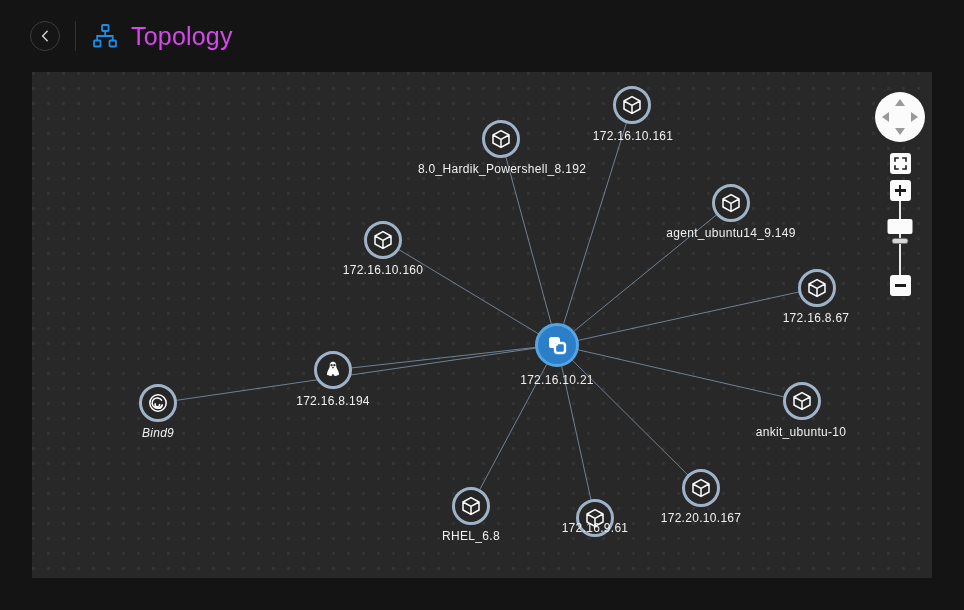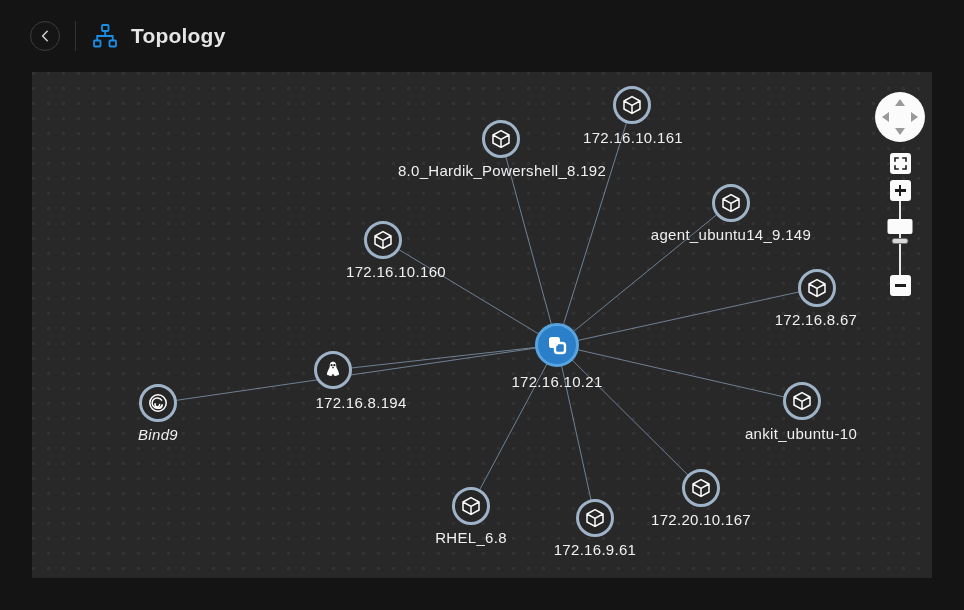--- a/index.html
+++ b/index.html
@@ -25,24 +25,24 @@
     cursor: pointer; flex: none;
   }
   #back-button svg { display: block; }
   .divider {
     width: 1px; height: 30px;
     background: #333; margin: 0 16px 0 15px;
     flex: none;
   }
   #topology-icon { flex: none; display: block; margin-right: 13px; }
   #page-title {
-    color: #e5e5e5;
-    font-size: 21px;
+    color: #d946ef;
+    font-size: 25px;
     letter-spacing: 0.2px;
-    font-weight: 700;
+    font-weight: 400;
     white-space: nowrap;
   }
 
   
   #canvas {
     position: absolute;
     left: 32px; top: 72px;
     width: 900px; height: 506px;
     background-color: #282828;
     background-image:
@@ -67,21 +67,21 @@
     transform: translate(-22px, -22px);
     background: #2b7fc9;
     border: 3px solid #57a4e0;
   }
   .node svg { display: block; }
 
   .node-label {
     position: absolute;
     transform: translate(-50%, 0);
     color: #f0f0f0;
-    font-size: 15px;
+    font-size: 12px;
     white-space: nowrap;
     letter-spacing: 0.3px;
     pointer-events: none;
   }
 
   
   #controls {
     position: absolute;
     left: 838px; top: 20px;
     width: 60px;
@@ -219,38 +219,38 @@
         <svg width="20" height="20" viewBox="0 0 20 20">
           <path d="M10 1.6 L18 6 V14 L10 18.4 L2 14 V6 Z M2 6 L10 10.4 L18 6 M10 10.4 V18.4" fill="none" stroke="#ffffff" stroke-width="1.5" stroke-linejoin="round"></path>
         </svg>
       </div>
       <div class="node-label" style="left: 699px; top: 154px;">agent_ubuntu14_9.149</div>
       <div class="node" style="left: 351px; top: 168px;">
         <svg width="20" height="20" viewBox="0 0 20 20">
           <path d="M10 1.6 L18 6 V14 L10 18.4 L2 14 V6 Z M2 6 L10 10.4 L18 6 M10 10.4 V18.4" fill="none" stroke="#ffffff" stroke-width="1.5" stroke-linejoin="round"></path>
         </svg>
       </div>
-      <div class="node-label" style="left: 351px; top: 191px; margin-left: 13px;">172.16.10.160</div>
+      <div class="node-label" style="left: 351px; top: 191px;">172.16.10.160</div>
       <div class="node" style="left: 785px; top: 216px;">
         <svg width="20" height="20" viewBox="0 0 20 20">
           <path d="M10 1.6 L18 6 V14 L10 18.4 L2 14 V6 Z M2 6 L10 10.4 L18 6 M10 10.4 V18.4" fill="none" stroke="#ffffff" stroke-width="1.5" stroke-linejoin="round"></path>
         </svg>
       </div>
       <div class="node-label" style="left: 784px; top: 239px;">172.16.8.67</div>
       <div class="node" style="left: 301px; top: 298px;">
         <svg width="20" height="20" viewBox="0 0 20 20">
           <path d="M10 1.8 C7.4 1.8 6.6 4 6.8 6.2 C6.9 7.6 5.4 9.4 4.6 11.4 C3.9 13.2 3.6 14.8 4.8 15.2 C5.7 15.5 6.3 14.6 6.8 14 L13.2 14 C13.7 14.6 14.3 15.5 15.2 15.2 C16.4 14.8 16.1 13.2 15.4 11.4 C14.6 9.4 13.1 7.6 13.2 6.2 C13.4 4 12.6 1.8 10 1.8 Z" fill="#ffffff"></path>
           <circle cx="8.6" cy="5.2" r="1.15" fill="#262626"></circle>
           <circle cx="11.4" cy="5.2" r="1.15" fill="#262626"></circle>
           <path d="M10 6.4 L8.9 7.7 L10 8.5 L11.1 7.7 Z" fill="#262626"></path>
           <ellipse cx="7.5" cy="14.8" rx="2.1" ry="1.1" fill="#ffffff"></ellipse>
           <ellipse cx="12.5" cy="14.8" rx="2.1" ry="1.1" fill="#ffffff"></ellipse>
         </svg>
       </div>
-      <div class="node-label" style="left: 301px; top: 322px; margin-left: 28px;">172.16.8.194</div>
+      <div class="node-label" style="left: 301px; top: 322px;">172.16.8.194</div>
       <div class="node" style="left: 126px; top: 331px;">
         <svg width="20" height="20" viewBox="0 0 20 20">
           <circle cx="10" cy="10" r="8.2" fill="none" stroke="#ffffff" stroke-width="1.5"></circle>
           <path d="M13.6 7.2 A5.2 5.2 0 1 0 14.3 11.4 A3.6 3.6 0 1 1 7.4 10.3 A2.3 2.3 0 1 0 11.6 11.6" fill="none" stroke="#ffffff" stroke-width="1.5" stroke-linecap="round"></path>
         </svg>
       </div>
       <div class="node-label" style="left: 126px; top: 354px; font-style: italic;">Bind9</div>
       <div class="node" style="left: 770px; top: 329px;">
         <svg width="20" height="20" viewBox="0 0 20 20">
           <path d="M10 1.6 L18 6 V14 L10 18.4 L2 14 V6 Z M2 6 L10 10.4 L18 6 M10 10.4 V18.4" fill="none" stroke="#ffffff" stroke-width="1.5" stroke-linejoin="round"></path>
@@ -267,21 +267,21 @@
         <svg width="20" height="20" viewBox="0 0 20 20">
           <path d="M10 1.6 L18 6 V14 L10 18.4 L2 14 V6 Z M2 6 L10 10.4 L18 6 M10 10.4 V18.4" fill="none" stroke="#ffffff" stroke-width="1.5" stroke-linejoin="round"></path>
         </svg>
       </div>
       <div class="node-label" style="left: 439px; top: 457px;">RHEL_6.8</div>
       <div class="node" style="left: 563px; top: 446px;">
         <svg width="20" height="20" viewBox="0 0 20 20">
           <path d="M10 1.6 L18 6 V14 L10 18.4 L2 14 V6 Z M2 6 L10 10.4 L18 6 M10 10.4 V18.4" fill="none" stroke="#ffffff" stroke-width="1.5" stroke-linejoin="round"></path>
         </svg>
       </div>
-      <div class="node-label" style="left: 563px; top: 469px;">172.16.9.61</div>
+      <div class="node-label" style="left: 563px; top: 449px;">172.16.9.61</div>
     </div>
 
   <div id="controls">
 
     <div id="pan-disc">
       <span class="arr up"></span>
       <span class="arr down"></span>
       <span class="arr left"></span>
       <span class="arr right"></span>
     </div>

